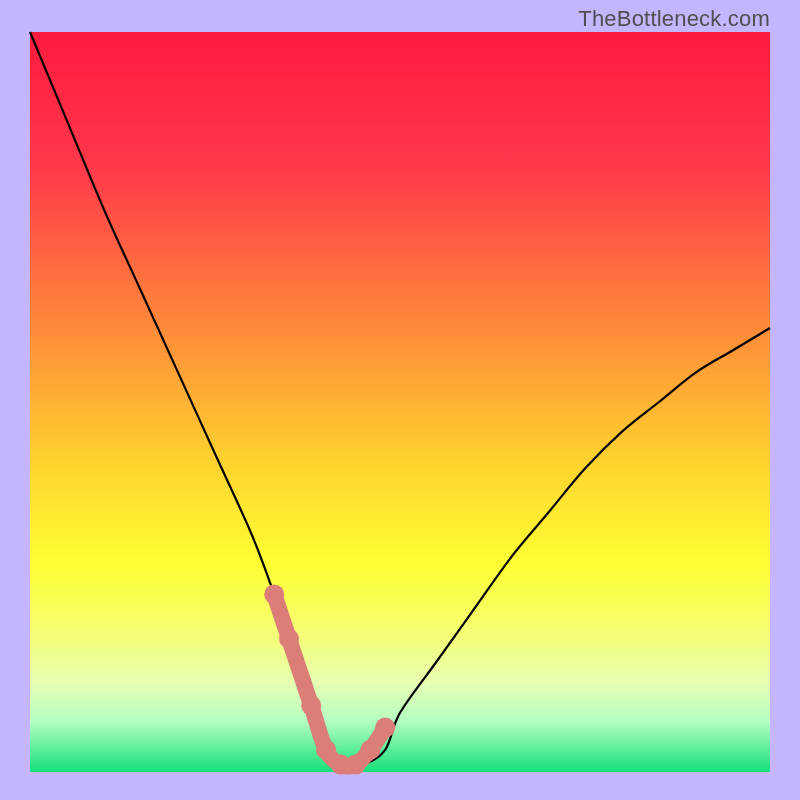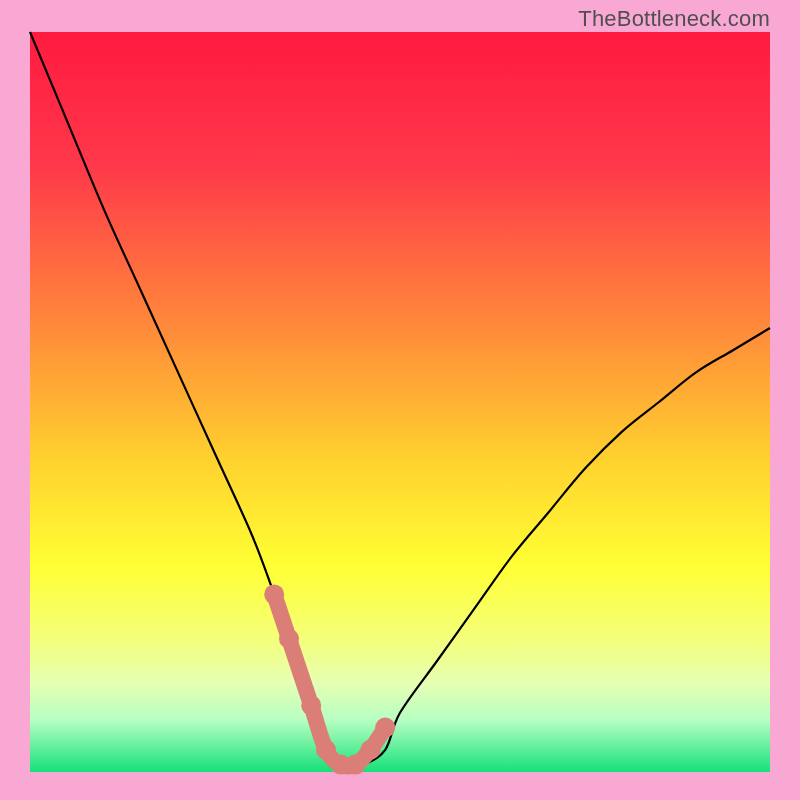--- a/index.html
+++ b/index.html
@@ -10,21 +10,21 @@
     background: #000;
     overflow: hidden;
     font-family: Arial, Helvetica, sans-serif;
   }
   .frame {
     position: absolute;
     left: 0;
     top: 0;
     width: 800px;
     height: 800px;
-    background: #f9a8d4;
+    background: #c4b5fd;
   }
   .plot-area {
     position: absolute;
     left: 30px;
     top: 32px;
     width: 740px;
     height: 740px;
   }
   .gradient {
     position: absolute;

